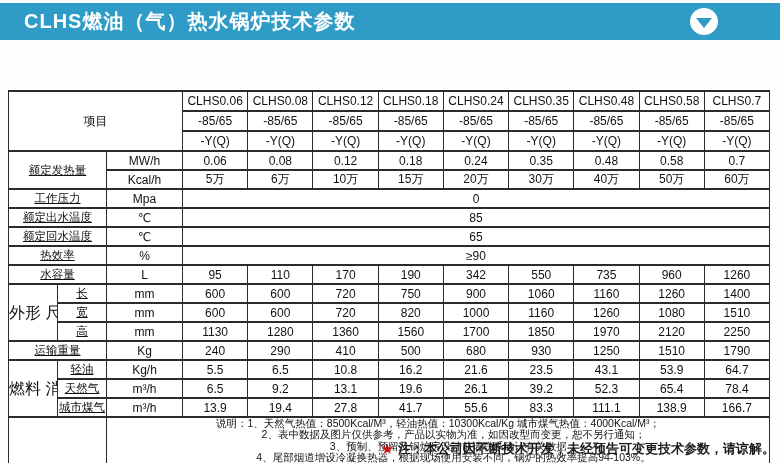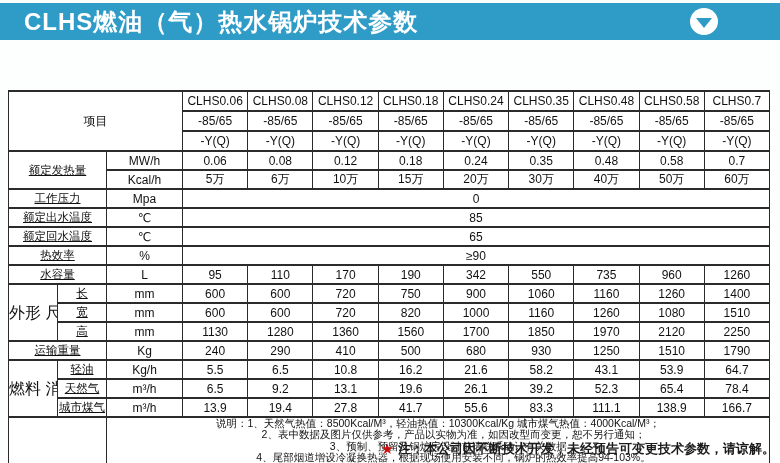--- a/index.html
+++ b/index.html
@@ -4,21 +4,21 @@
 <style>
   html,body{margin:0;padding:0;}
   body{
     width:780px;height:463px;position:relative;overflow:hidden;
     background:#fdfefe;
     font-family:"Liberation Sans","DejaVu Sans",sans-serif;
   }
   
   .banner{position:absolute;top:3px;left:0;width:780px;height:37px;background:#2f9cc7;}
   .banner-title{
-    color:#ffffff;font-size:24px;font-weight:bold;line-height:37px;
+    color:#ffffff;font-size:20px;font-weight:bold;line-height:37px;
     padding-left:24px;letter-spacing:1px;white-space:nowrap;
   }
   .arrow-circle{
     position:absolute;top:5px;right:62px;width:28px;height:27px;background:#ffffff;
     border-radius:50%;display:flex;align-items:center;justify-content:center;
   }
   .arrow-tri{
     width:0;height:0;margin-top:2px;
     border-left:8px solid transparent;border-right:8px solid transparent;
     border-top:10px solid #2f9cc7;
@@ -225,21 +225,21 @@
       <tr>
         <td rowspan="3" class="pre">燃料
 消耗</td>
         <td class="lbl">轻油</td>
         <td>Kg/h</td>
         <td>5.5</td>
         <td>6.5</td>
         <td>10.8</td>
         <td>16.2</td>
         <td>21.6</td>
-        <td>58.2</td>
+        <td>23.5</td>
         <td>43.1</td>
         <td>53.9</td>
         <td>64.7</td>
       </tr>
       <tr>
         <td class="lbl">天然气</td>
         <td>m³/h</td>
         <td>6.5</td>
         <td>9.2</td>
         <td>13.1</td>

